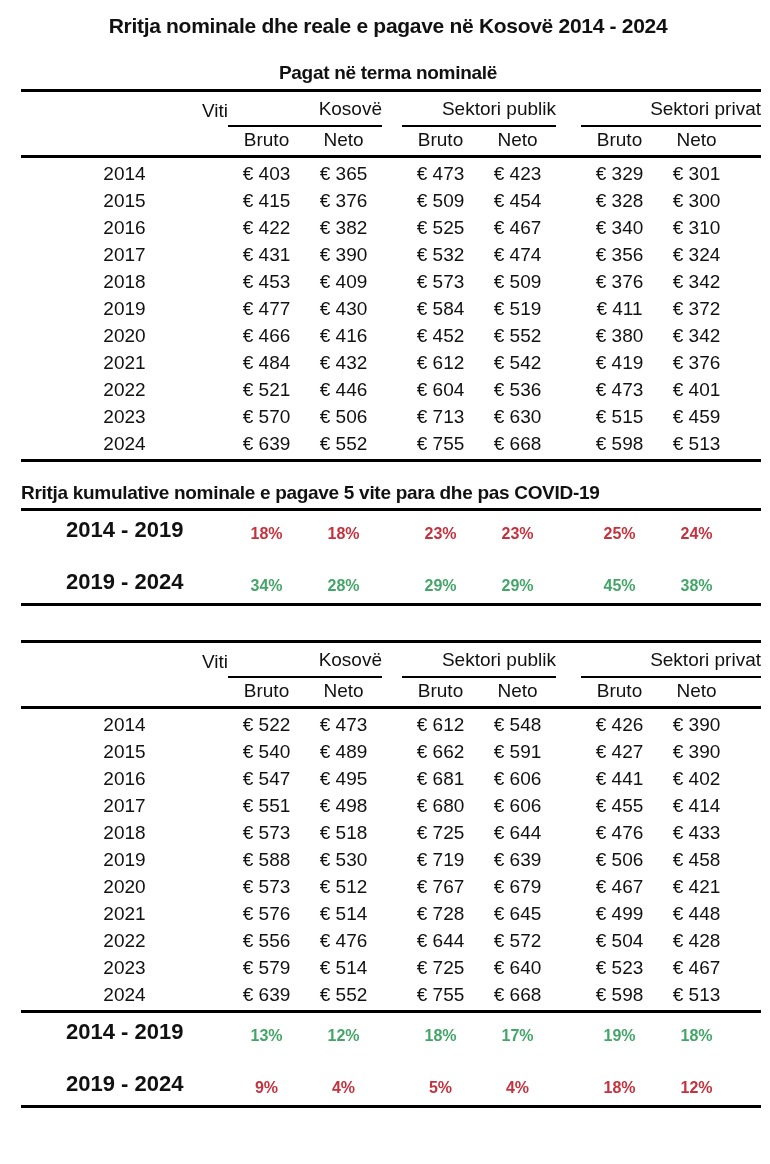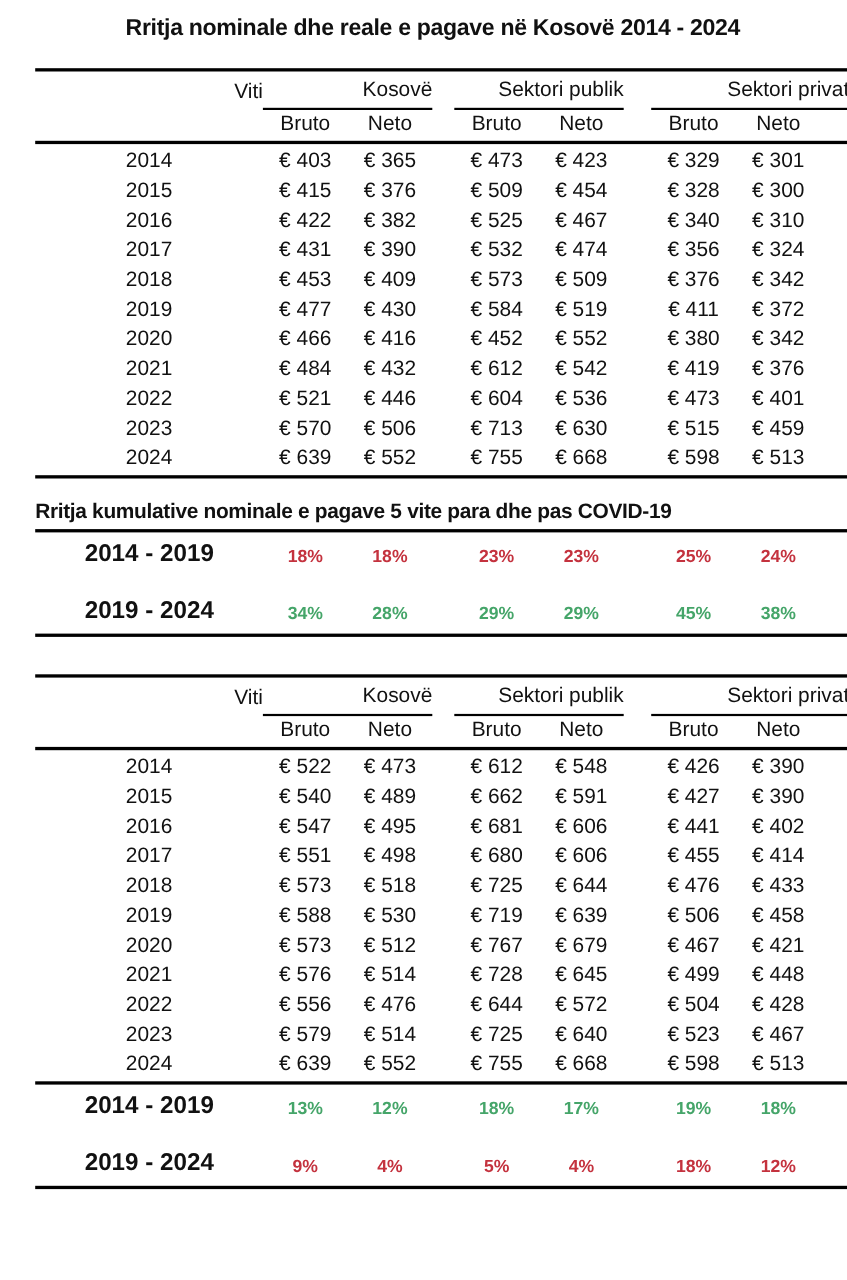--- a/index.html
+++ b/index.html
@@ -4,21 +4,21 @@
 <style>
   * { margin: 0; padding: 0; box-sizing: border-box; }
   html, body { background: #ffffff; }
   body {
     width: 770px; height: 1164px;
     font-family: "Liberation Sans", sans-serif;
     color: #111111;
     overflow: hidden;
     position: relative;
   }
-  .page { padding: 12px 15px 0 32px; width: 770px; }
+  .page { padding: 12px 15px 0 21px; width: 770px; }
 
   .title {
     font-size: 21px; font-weight: 700; text-align: center;
     letter-spacing: -0.3px; margin-top: 2px; margin-bottom: 24px;
   }
   .subtitle {
     font-size: 19px; font-weight: 700; text-align: center;
     letter-spacing: -0.3px; margin-bottom: 5px;
   }
   .rule { width: 740px; background: #000; }
@@ -61,20 +61,21 @@
   .section-gap { height: 34px; }
 </style>
 </head>
 <body style="--neg: #C4323E; --pos: #45A569;">
 
 <div class="page">
 
   <h1 class="title">Rritja nominale dhe reale e pagave në Kosovë 2014 - 2024</h1>
 
   <section>
+    <h2 class="subtitle">Pagat në terma nominalë</h2>
     <div class="rule thick"></div>
 
     <div class="grid-row header1">
       <div class="c">Viti</div>
       <div class="c group">Kosovë</div>
       <div class="c gapcell"></div>
       <div class="c group">Sektori publik</div>
       <div class="c gapcell"></div>
       <div class="c group extend">Sektori privat</div>
     </div>

